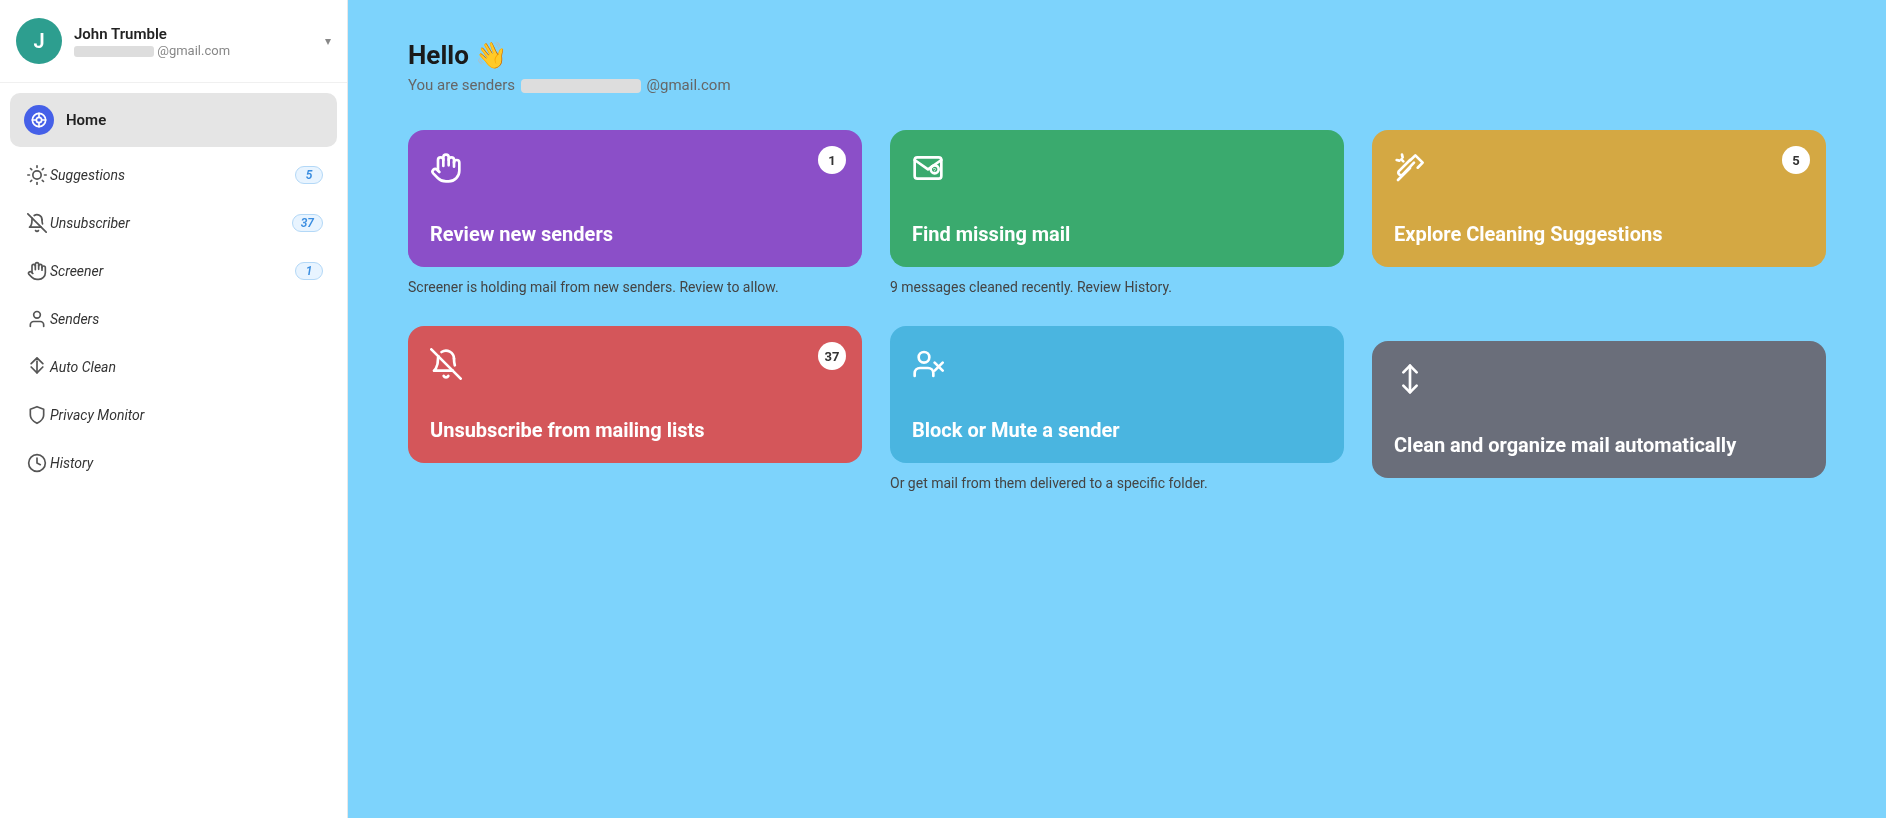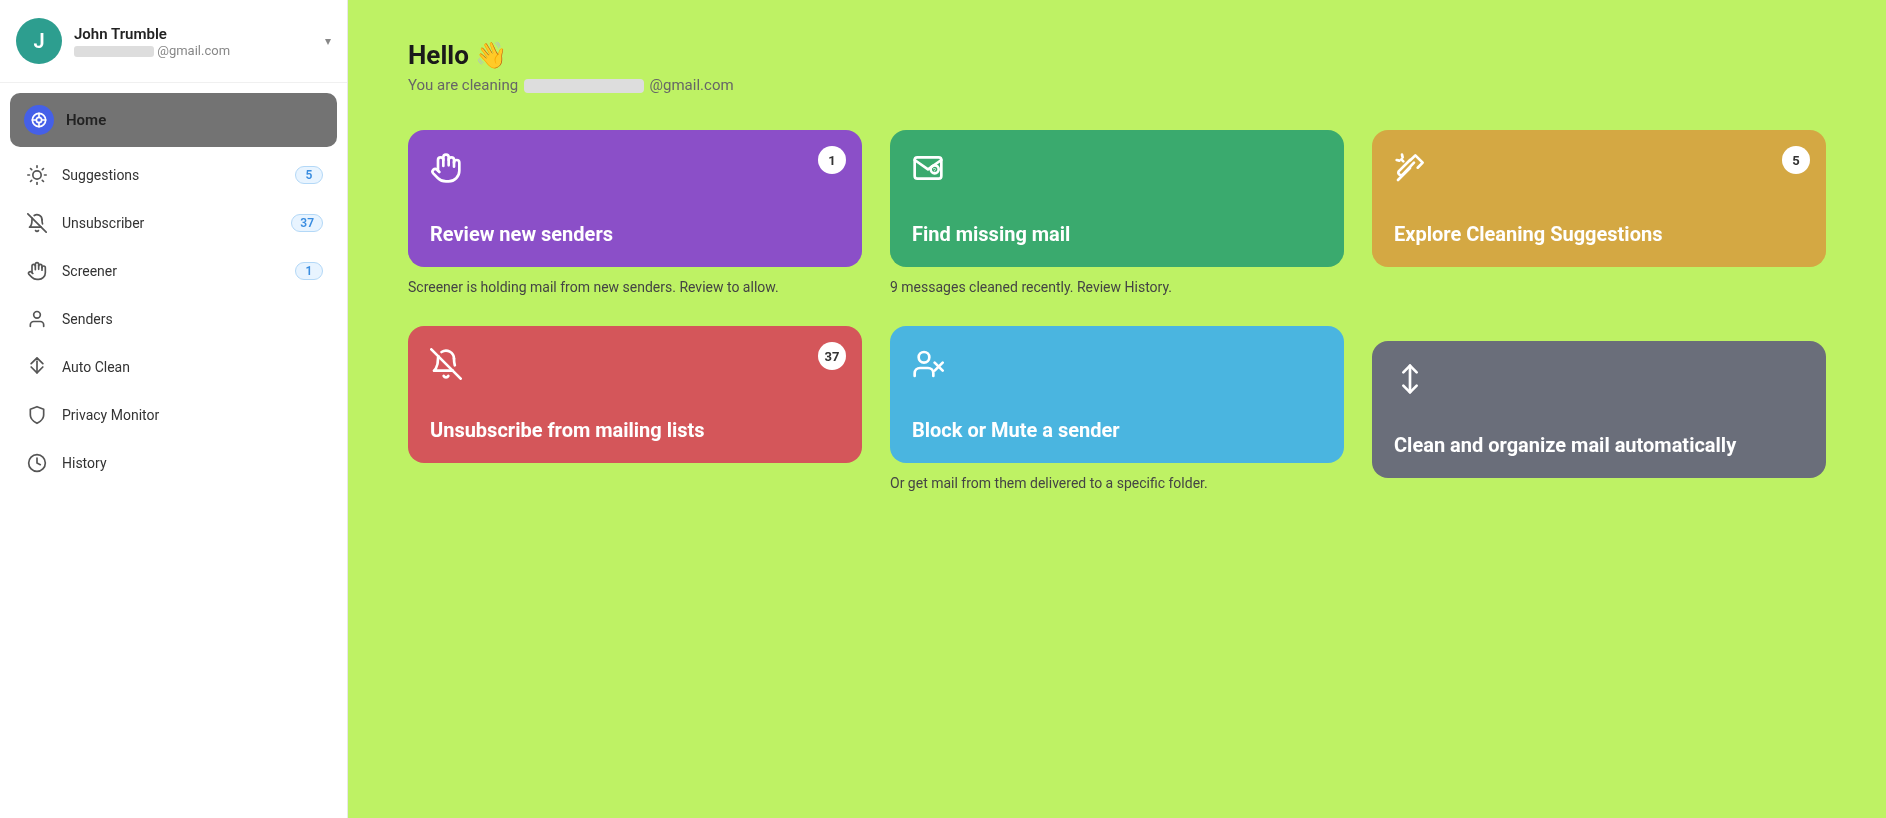--- a/index.html
+++ b/index.html
@@ -62,21 +62,21 @@
     .nav-section {
       padding: 10px 10px;
     }
 
     .nav-home {
       display: flex;
       align-items: center;
       gap: 12px;
       padding: 12px 14px;
       border-radius: 10px;
-      background: #737373;
+      background: #e5e5e5;
       cursor: pointer;
       margin-bottom: 4px;
     }
 
     .nav-home-icon {
       width: 30px;
       height: 30px;
       background: #4560e8;
       border-radius: 50%;
       display: flex;
@@ -106,25 +106,25 @@
     }
 
     .tools-chevron {
       color: #555;
       font-size: 14px;
     }
 
     .nav-item {
       display: flex;
       align-items: center;
-      gap: 12px;
       padding: 11px 14px;
       border-radius: 10px;
       cursor: pointer;
       transition: background 0.15s;
+      font-style: italic;
     }
 
     .nav-item-icon {
       width: 26px;
       height: 26px;
       display: flex;
       align-items: center;
       justify-content: center;
       color: #555;
       font-size: 17px;
@@ -146,21 +146,21 @@
       padding: 1px 8px;
       min-width: 28px;
       text-align: center;
     }
 
     
     .main {
       flex: 1;
       padding: 40px 60px;
       overflow-y: auto;
-      background: #bef264;
+      background: #7dd3fc;
     }
 
     .greeting {
       font-size: 26px;
       font-weight: 700;
       color: #1a1a1a;
       margin-bottom: 6px;
     }
 
     .subgreeting {
@@ -365,21 +365,21 @@
 
   </div>
 </div>
 
 <div class="main">
 
   <div class="greeting">
     <span>Hello 👋</span>
   </div>
   <div class="subgreeting">
-    <span>You are cleaning</span>
+    <span>You are senders</span>
     <span class="email-blur"></span>
     <span>@gmail.com</span>
   </div>
 
   <div class="cards-grid">
 
     <div class="card-wrapper">
       <div class="card card-purple">
         <div class="card-badge">1</div>
         <div class="card-icon">

